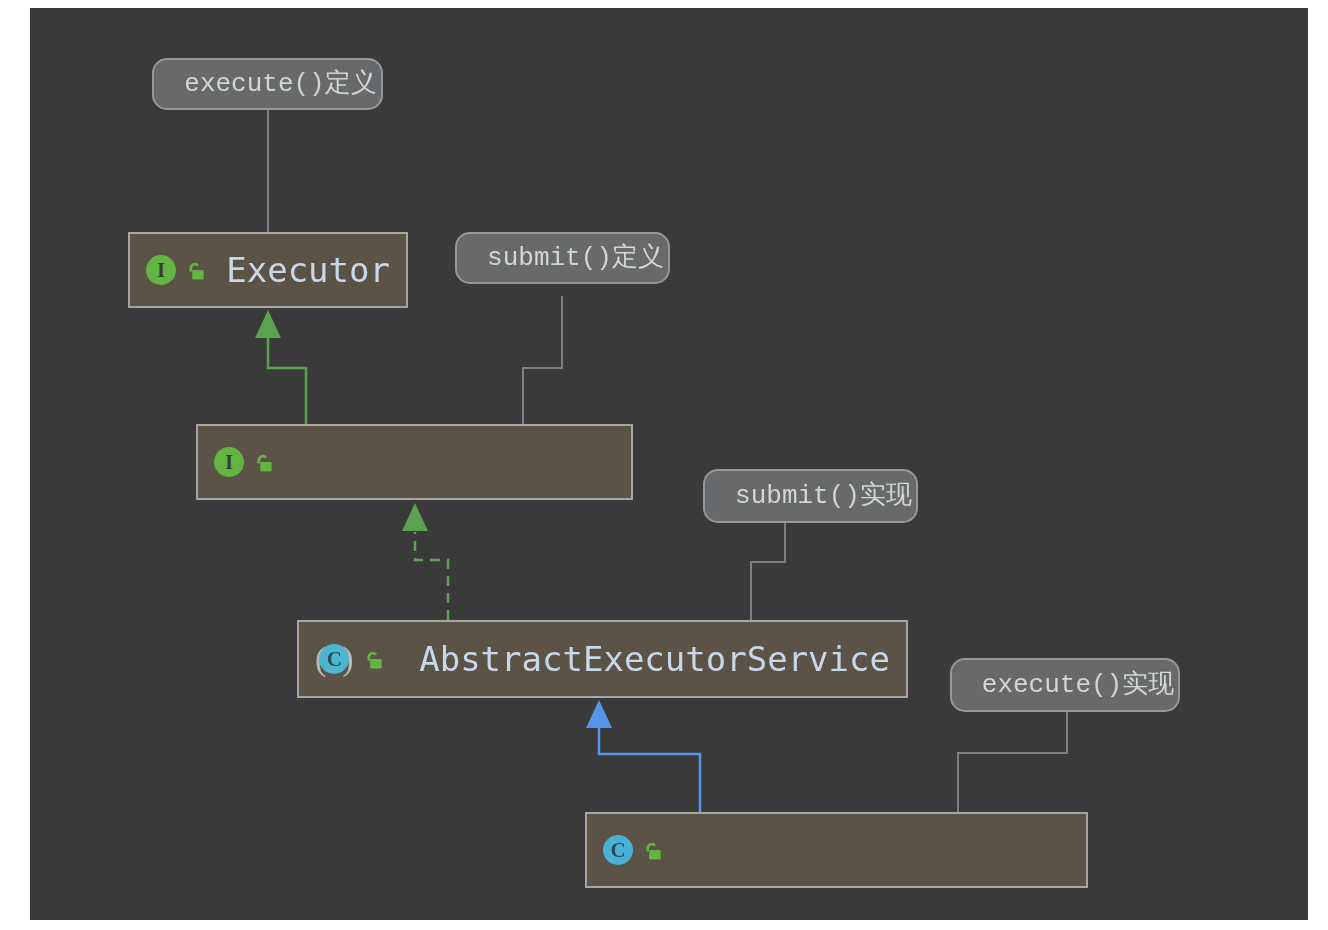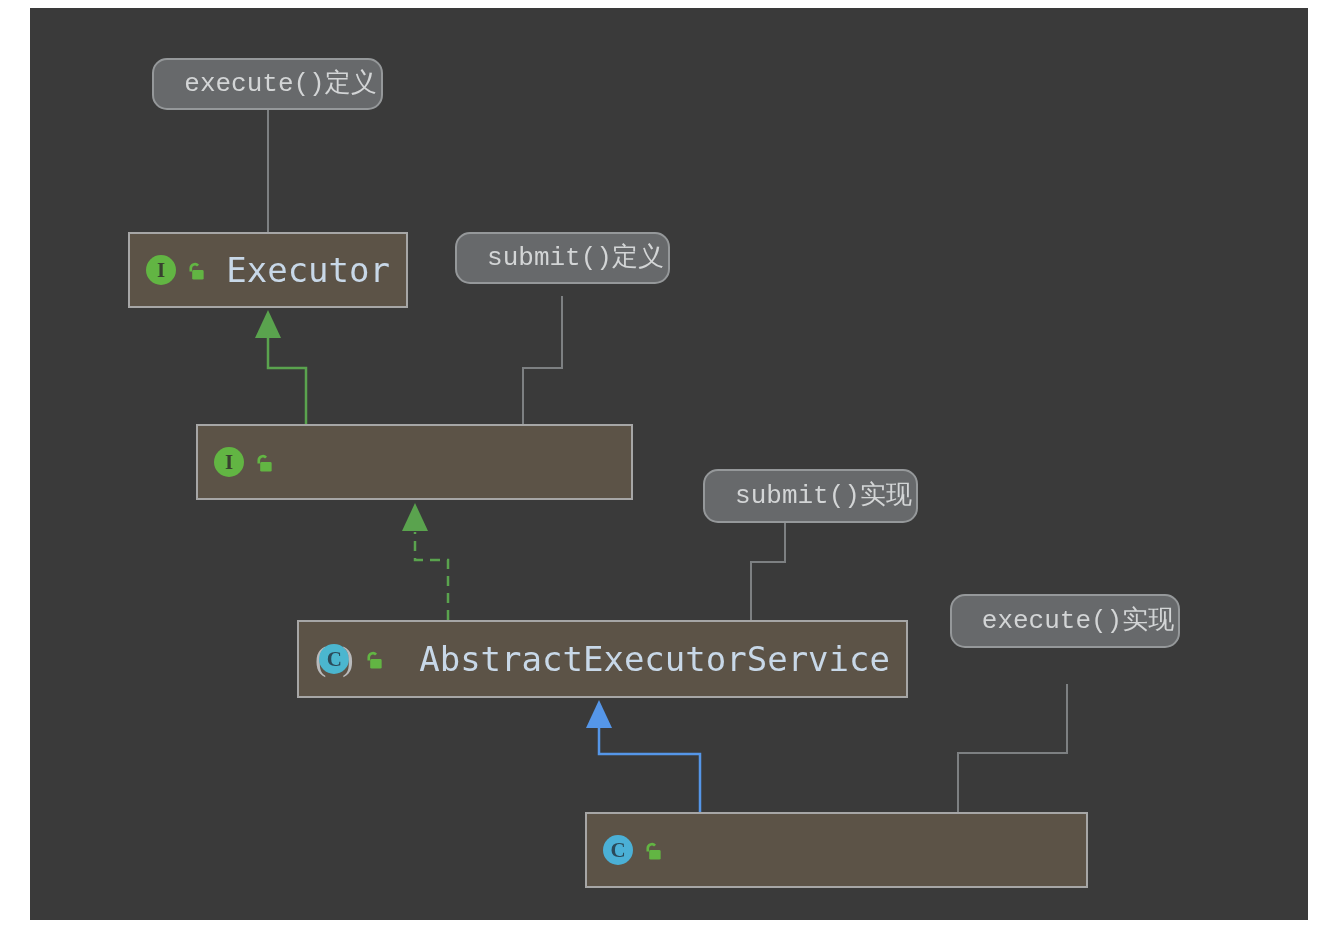--- a/index.html
+++ b/index.html
@@ -59,21 +59,21 @@
 
   
   #node-executor{left:128px;top:232px;width:280px;height:76px;}
   #node-executorservice{left:196px;top:424px;width:437px;height:76px;}
   #node-abstractexecutorservice{left:297px;top:620px;width:611px;height:78px;}
   #node-threadpoolexecutor{left:585px;top:812px;width:503px;height:76px;}
 
   #note-0{left:152px;top:58px;width:231px;height:52px;}
   #note-1{left:455px;top:232px;width:215px;height:52px;}
   #note-2{left:703px;top:436px;width:215px;height:54px;margin-top:33px;}
-  #note-3{left:950px;top:594px;width:230px;height:54px;}
+  #note-3{left:950px;top:658px;width:230px;height:54px;}
 </style>
 </head>
 <body>
 
 <div class="page">
   <div class="canvas"></div>
 
   <svg class="edges" viewBox="0 0 1328 930">
 
     <path d="M268 110 V232" stroke="#7d8082" stroke-width="2" fill="none"></path>

